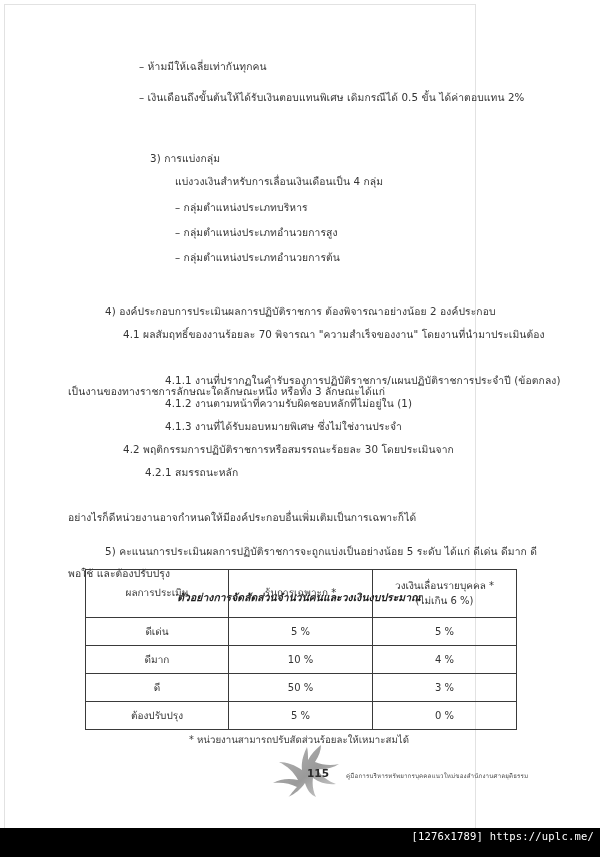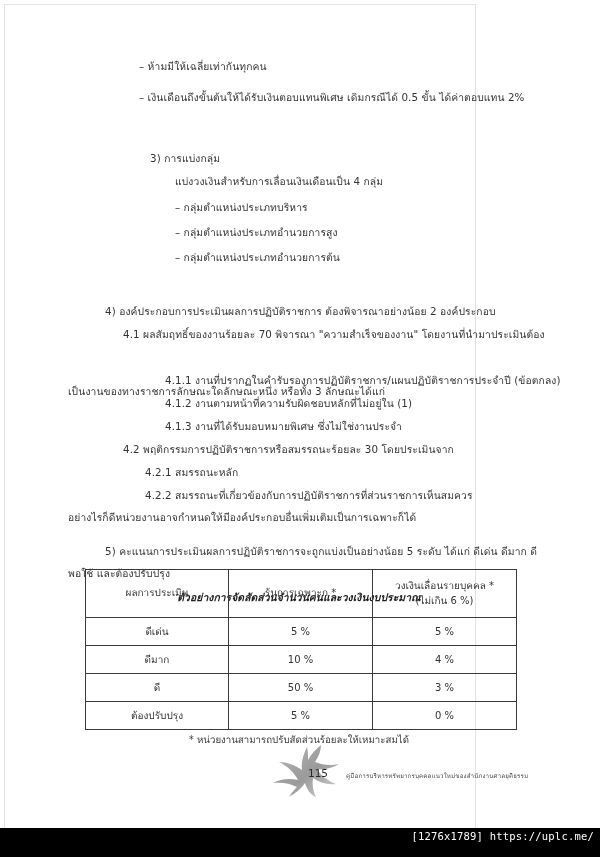--- a/index.html
+++ b/index.html
@@ -114,21 +114,21 @@
     width: 86px;
     height: 52px;
   }
   #page-number {
     position: absolute;
     left: 298px;
     top: 22px;
     width: 30px;
     text-align: center;
     font-size: 10.5px;
-    font-weight: normal;
+    font-weight: bold;
     color: #2a2a2a;
   }
   #footer-book-title {
     position: absolute;
     left: 341px;
     top: 26px;
     font-size: 6.2px;
     color: #4a4a4a;
     white-space: nowrap;
     letter-spacing: 0.15px;
@@ -178,21 +178,20 @@
 
     <div class="line" style="left:118px; top:323px;">4.1 ผลสัมฤทธิ์ของงานร้อยละ 70 พิจารณา "ความสำเร็จของงาน" โดยงานที่นำมาประเมินต้อง</div>
     <div class="line" style="left:63px; top:345px;margin-top:35px;">เป็นงานของทางราชการลักษณะใดลักษณะหนึ่ง หรือทั้ง 3 ลักษณะได้แก่</div>
 
     <div class="line" style="left:160px; top:369px;">4.1.1  งานที่ปรากฏในคำรับรองการปฏิบัติราชการ/แผนปฏิบัติราชการประจำปี (ข้อตกลง)</div>
     <div class="line" style="left:160px; top:392px;">4.1.2  งานตามหน้าที่ความรับผิดชอบหลักที่ไม่อยู่ใน (1)</div>
     <div class="line" style="left:160px; top:415px;">4.1.3  งานที่ได้รับมอบหมายพิเศษ ซึ่งไม่ใช่งานประจำ</div>
 
     <div class="line" style="left:118px; top:438px;">4.2 พฤติกรรมการปฏิบัติราชการหรือสมรรถนะร้อยละ 30 โดยประเมินจาก</div>
     <div class="line" style="left:140px; top:461px;">4.2.1 สมรรถนะหลัก</div>
-    <div class="line" style="left:140px; top:484px;">4.2.2 สมรรถนะที่เกี่ยวข้องกับการปฏิบัติราชการที่ส่วนราชการเห็นสมควร</div>
     <div class="line" style="left:63px; top:506px;">อย่างไรก็ดีหน่วยงานอาจกำหนดให้มีองค์ประกอบอื่นเพิ่มเติมเป็นการเฉพาะก็ได้</div>
 
     <div class="line" style="left:100px; top:540px;">5)   คะแนนการประเมินผลการปฏิบัติราชการจะถูกแบ่งเป็นอย่างน้อย 5 ระดับ ได้แก่ ดีเด่น ดีมาก ดี</div>
     <div class="line" style="left:63px; top:562px;">พอใช้ และต้องปรับปรุง</div>
 
     <div class="line bold center" style="left:0px; top:586px; width:588px; text-align:center;">ตัวอย่างการจัดสัดส่วนจำนวนคนและวงเงินงบประมาณ</div>
 
   </div>
 
   <table id="ratio-table">

